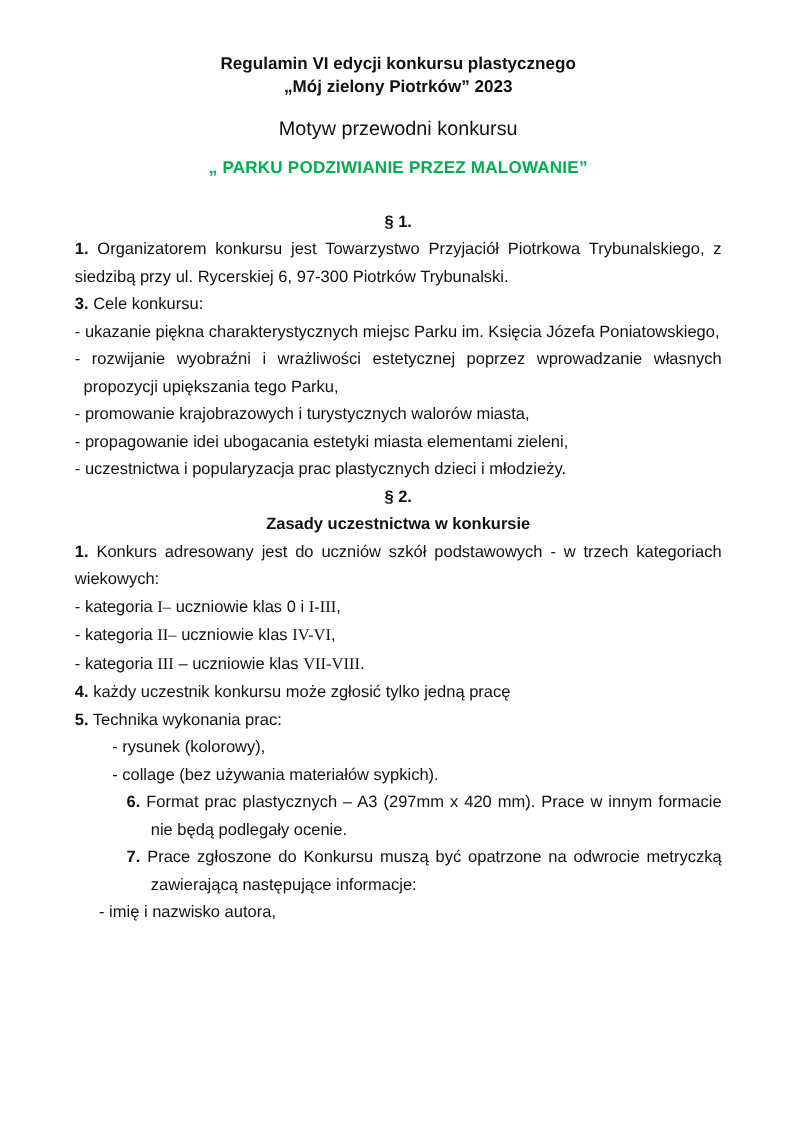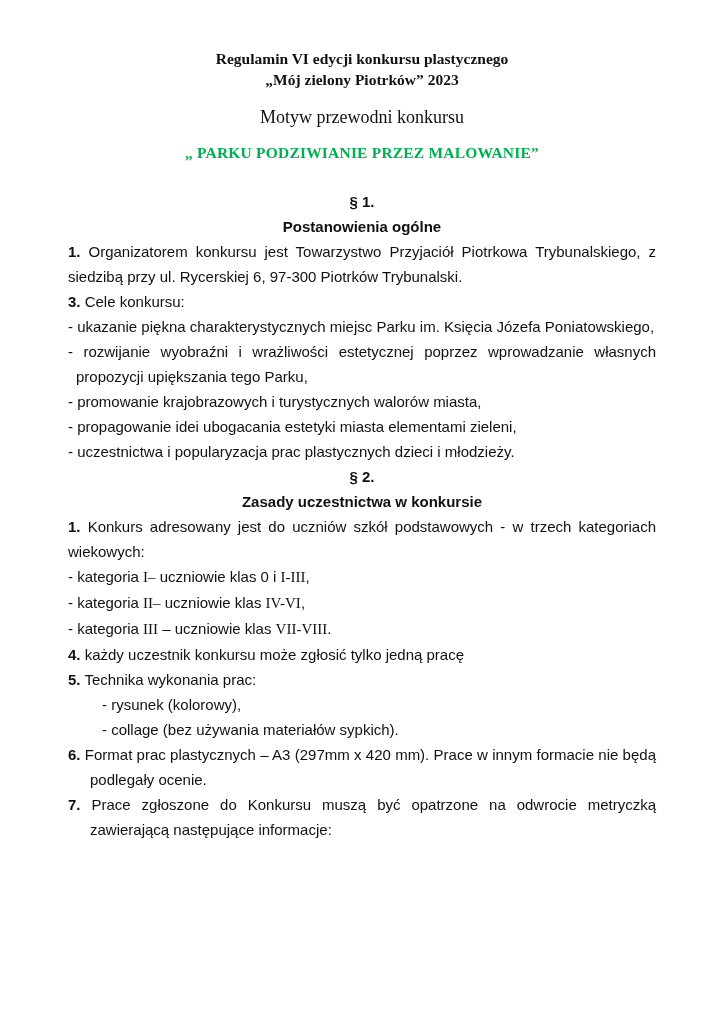--- a/index.html
+++ b/index.html
@@ -14,21 +14,21 @@
     background: #ffffff;
     overflow: hidden;
     font-family: "Liberation Sans", sans-serif;
     color: #111111;
     box-sizing: border-box;
   }
   .content {
     padding: 48px 68px 0 68px;
   }
   
-  .doc-header { text-align: center; font-family: Liberation Serif, serif; }
+  .doc-header { text-align: center; }
   .title-line {
     font-weight: bold;
     font-size: 15.5px;
     line-height: 21px;
     color: #111111;
   }
   .subtitle {
     font-size: 18px;
     line-height: 21px;
     margin-top: 17px;
@@ -54,21 +54,21 @@
   .body-text {
     text-align: justify;
     text-align-last: left;
   }
   .item-num { font-weight: bold; }
   
   .style-dash  { padding-left: 8px;  text-indent: -8px; }
   
   .style-sub   { padding-left: 34px; }
   
-  .style-hang  { padding-left: 22px; text-indent: -22px; }
+  .style-hang  { padding-left: 22px; text-indent: -22px; margin-left: 47px; }
   
   .style-sub2  { padding-left: 22px; }
   .serif {
     font-family: "Liberation Serif", serif;
   }
 </style>
 </head>
 <body>
 
 <div class="page">
@@ -77,21 +77,20 @@
     <div class="doc-header">
       <div class="title-line">Regulamin VI edycji konkursu plastycznego</div>
       <div class="title-line">„Mój zielony Piotrków” 2023</div>
       <div class="subtitle">Motyw przewodni konkursu</div>
       <div class="motto" style="color: rgb(0, 176, 80);">„ PARKU PODZIWIANIE PRZEZ MALOWANIE”</div>
     </div>
 
     <div class="sections" id="sections-root">
         <div>
           <div class="para center-line">§ 1.</div>
-          <div class="para center-line">Postanowienia ogólne</div>
           <div class="para body-text style-plain"><span class="item-num">1.</span> <span>Organizatorem konkursu jest Towarzystwo Przyjaciół Piotrkowa Trybunalskiego, z siedzibą przy ul. Rycerskiej 6, 97-300 Piotrków Trybunalski.</span></div>
           <div class="para body-text style-plain"><span class="item-num">3.</span> <span>Cele konkursu:</span></div>
           <div class="para body-text style-dash"><span>- ukazanie piękna charakterystycznych miejsc Parku im. Księcia Józefa Poniatowskiego,</span></div>
           <div class="para body-text style-dash"><span>- rozwijanie wyobraźni i wrażliwości estetycznej poprzez wprowadzanie własnych propozycji upiększania tego Parku,</span></div>
           <div class="para body-text style-dash"><span>- promowanie krajobrazowych i turystycznych walorów miasta,</span></div>
           <div class="para body-text style-dash"><span>- propagowanie idei ubogacania estetyki miasta elementami zieleni,</span></div>
           <div class="para body-text style-dash"><span>- uczestnictwa i popularyzacja prac plastycznych dzieci i młodzieży.</span></div>
         </div>
         <div>
           <div class="para center-line">§ 2.</div>
@@ -99,17 +98,18 @@
           <div class="para body-text style-plain"><span class="item-num">1.</span> <span>Konkurs adresowany jest do uczniów szkół podstawowych - w trzech kategoriach wiekowych:</span></div>
           <div class="para body-text style-dash"><span>- kategoria </span><span class="serif">I–</span><span> uczniowie klas 0 i </span><span class="serif">I-III</span><span>,</span></div>
           <div class="para body-text style-dash"><span>- kategoria </span><span class="serif">II–</span><span> uczniowie klas </span><span class="serif">IV-VI</span><span>,</span></div>
           <div class="para body-text style-dash"><span>- kategoria </span><span class="serif">III</span><span> – uczniowie klas </span><span class="serif">VII-VIII</span><span>.</span></div>
           <div class="para body-text style-plain"><span class="item-num">4.</span> <span>każdy uczestnik konkursu może zgłosić tylko jedną pracę</span></div>
           <div class="para body-text style-plain"><span class="item-num">5.</span> <span>Technika wykonania prac:</span></div>
           <div class="para body-text style-sub"><span>- rysunek (kolorowy),</span></div>
           <div class="para body-text style-sub"><span>- collage (bez używania materiałów sypkich).</span></div>
           <div class="para body-text style-hang"><span class="item-num">6.</span> <span>Format prac plastycznych – A3 (297mm x 420 mm). Prace w innym formacie nie będą podlegały ocenie.</span></div>
           <div class="para body-text style-hang"><span class="item-num">7.</span> <span>Prace zgłoszone do Konkursu muszą być opatrzone na odwrocie metryczką zawierającą następujące informacje:</span></div>
+          <div class="para body-text style-sub2"><span>- imię i nazwisko autora,</span></div>
         </div>
       </div>
 
   </div>
 </div>
 
 </body></html>

